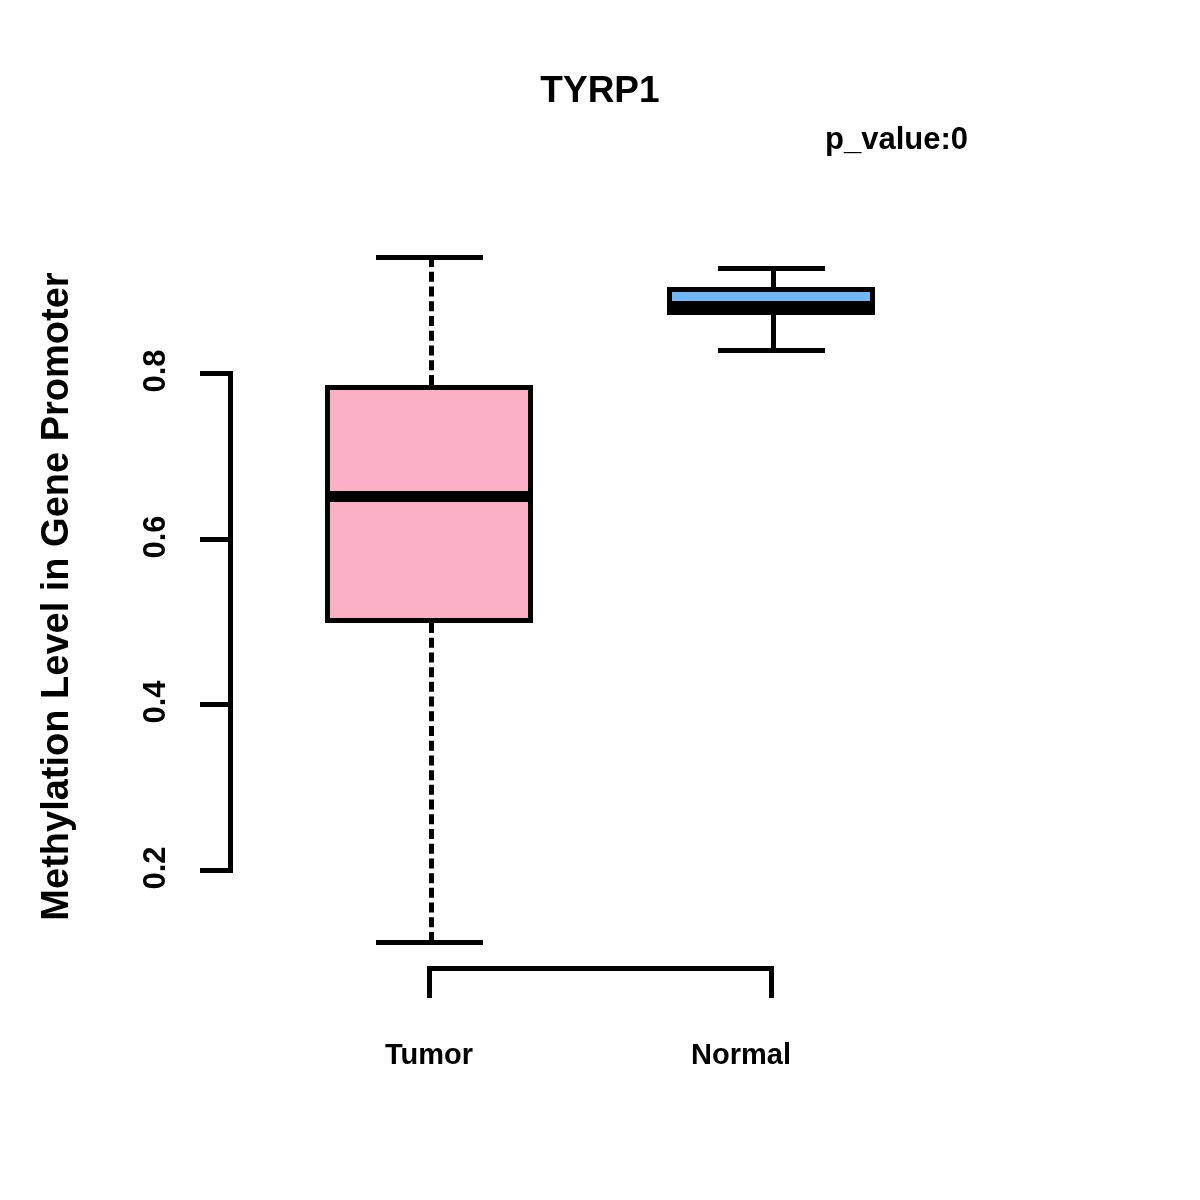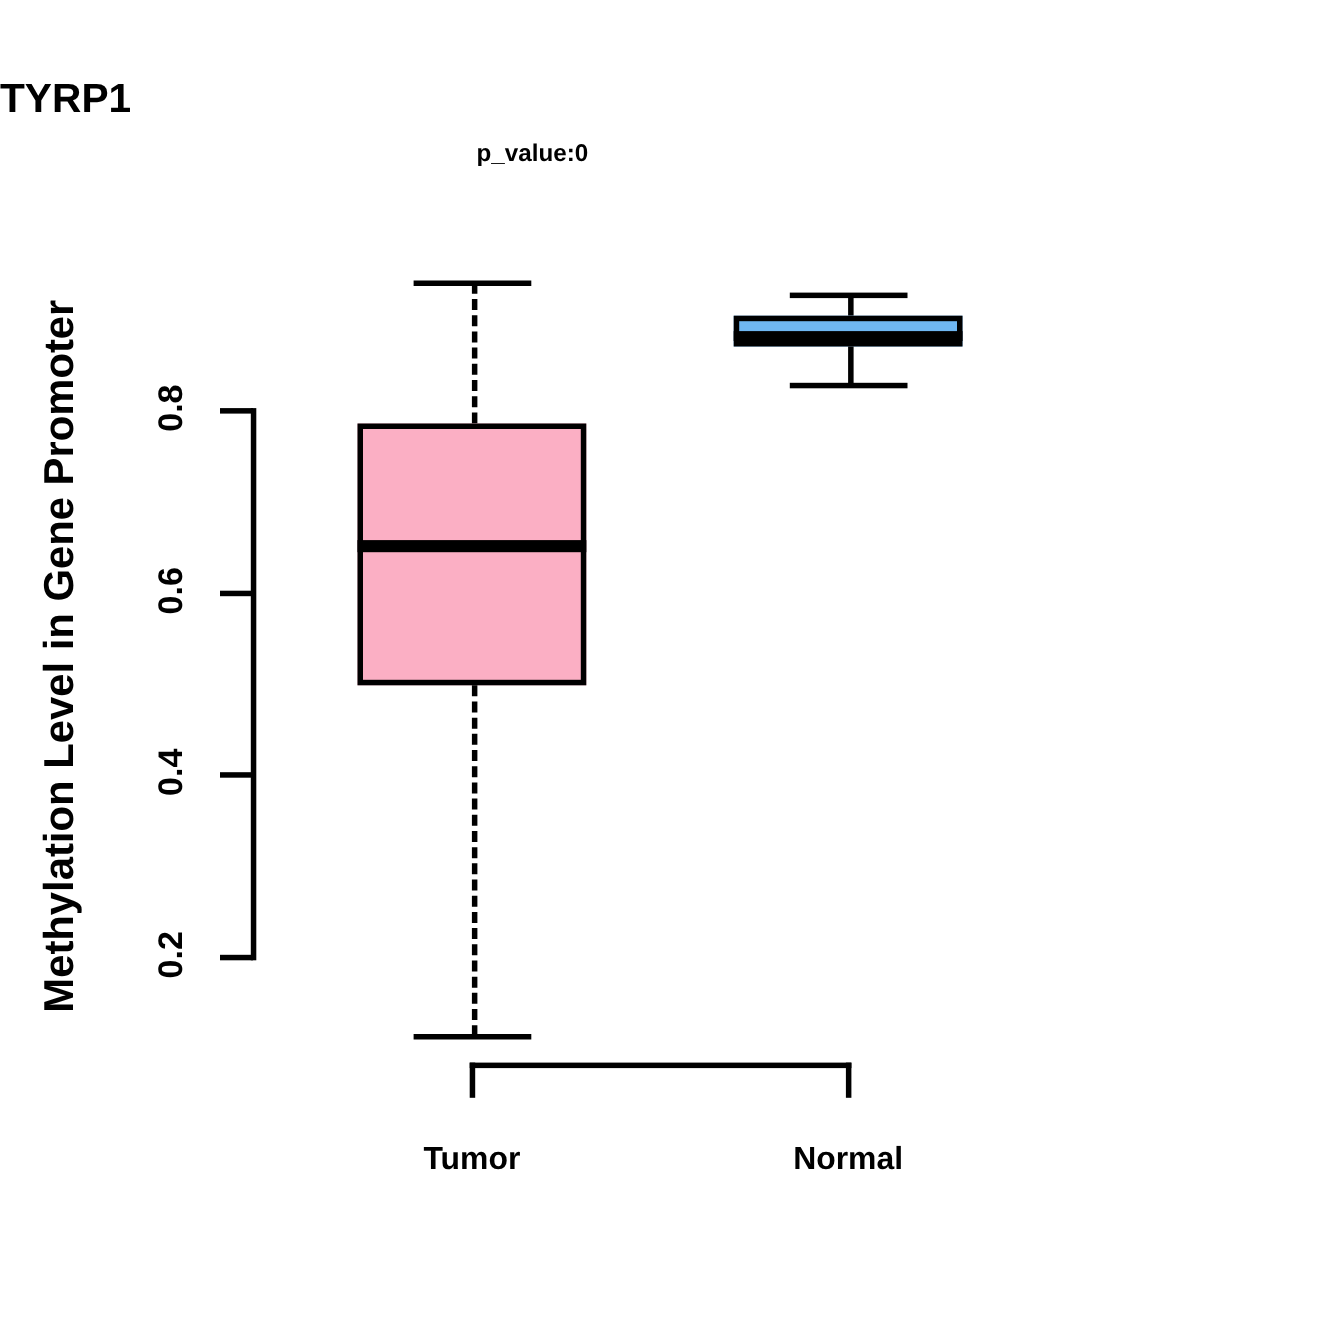--- a/index.html
+++ b/index.html
@@ -19,33 +19,34 @@
     height: 1200px;
     background: #ffffff;
   }
 
   
   .title-main {
     position: absolute;
     left: 0;
     top: 68px;
     width: 1200px;
+    text-align: center;
     font-size: 37px;
     font-weight: bold;
     color: #000000;
     letter-spacing: 0px;
     line-height: 44px;
   }
   .title-sub {
     position: absolute;
     left: 0;
     top: 118px;
     width: 968px;
-    text-align: center;
-    font-size: 22px;
+    text-align: right;
+    font-size: 31px;
     font-weight: bold;
     color: #000000;
     line-height: 42px;
   }
 
   
   .ylab {
     position: absolute;
     left: -355px;
     top: 575px;
@@ -162,21 +163,21 @@
   <div class="ytick-label" style="left: 110px; top: 518.667px;">0.6</div>
   <div class="ytick-label" style="left: 110px; top: 684.333px;">0.4</div>
   <div class="ytick-label" style="left: 110px; top: 850px;">0.2</div>
 
   
   <div class="xaxis-line"></div>
   <div class="xtick" style="left:427px;"></div>
   <div class="xtick" style="left:769px;"></div>
 
   <div class="xtick-label" style="left:299px;">Tumor</div>
-  <div class="xtick-label" style="left:641px;">Normal</div>
+  <div class="xtick-label" style="left:611px;">Normal</div>
 
   
   <g></g>
   
   <div class="whisker-line" style="left: 429px; top: 257.033px; height: 127.563px; border-left-style: dashed;"></div>
   <div class="cap" style="left: 376px; top: 255.033px; width: 107px;"></div>
   
   <div class="box" style="left: 325px; top: 384.597px; width: 208px; height: 238.56px; background: rgb(251, 175, 196);"></div>
   
   <div class="median" style="left: 325px; top: 490.922px; width: 208px; height: 11px;"></div>

